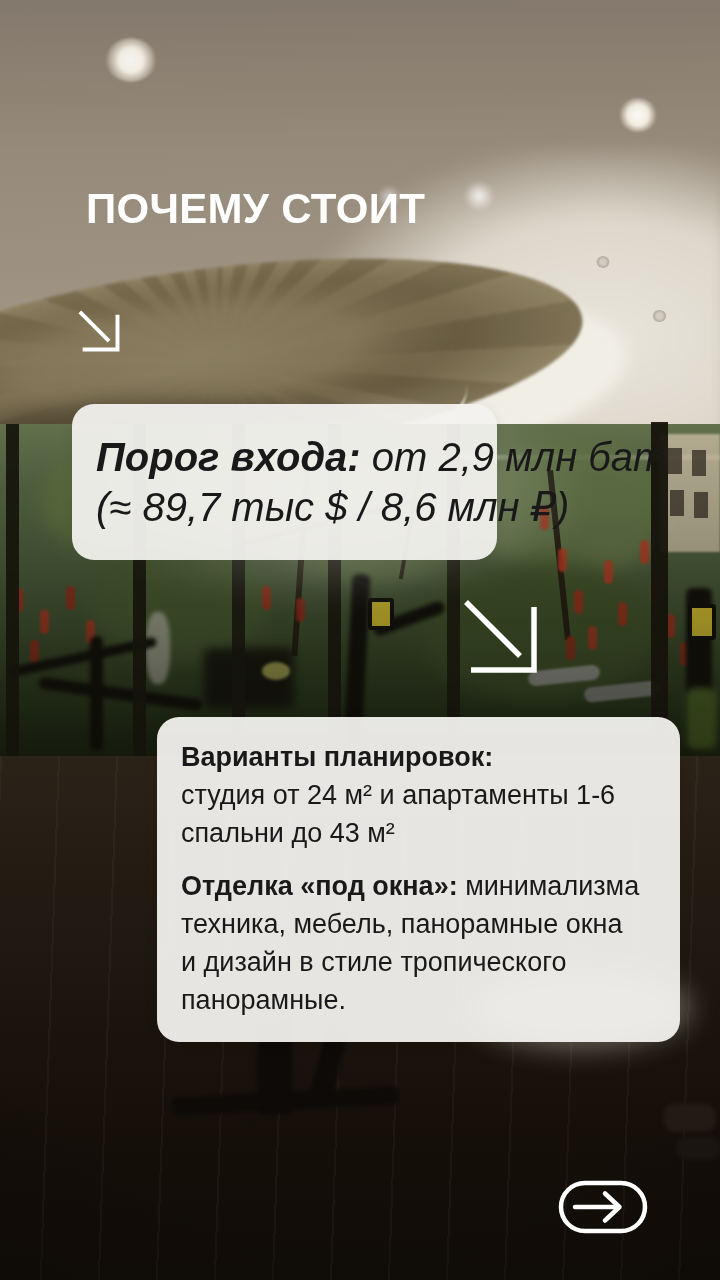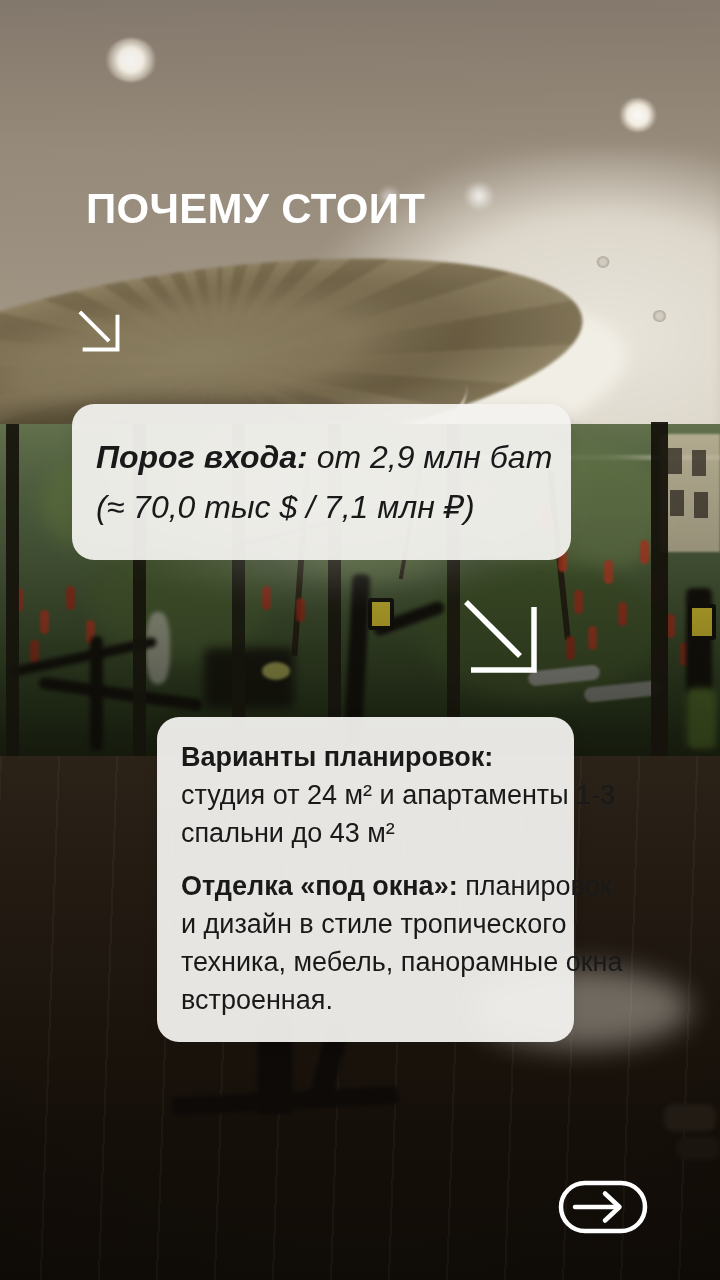--- a/index.html
+++ b/index.html
@@ -113,23 +113,23 @@
     linear-gradient(180deg,rgba(0,0,0,.08) 0%,rgba(0,0,0,0) 12%);}
   
   .headline{left:74px;top:163px;color:#fff;font-size:42px;font-weight:700;
     line-height:67px;letter-spacing:.3px;white-space:nowrap;z-index:10;}
   .headline span{display:block;}
   .icon-arrow{z-index:10;}
   .arrow-sm{left:77px;top:309px;width:45px;height:45px;}
   .arrow-lg{left:462px;top:597px;width:80px;height:82px;}
   .card{background:rgba(243,242,239,.94);border-radius:22px;color:#191919;z-index:10;
     box-shadow:0 2px 14px rgba(0,0,0,.08);box-sizing:border-box;}
-  .card-1{left:72px;top:404px;width:499px;padding:28px 24px;
-    font-style:italic;font-size:32px;line-height:50px;}
-  .card-2{left:157px;top:717px;width:417px;padding:21px 24px 23px;
+  .card-1{left:72px;top:404px;width:425px;padding:28px 24px;
+    font-style:italic;font-size:40px;line-height:50px;}
+  .card-2{left:157px;top:717px;width:523px;padding:21px 24px 23px;
     font-size:27px;line-height:38px;}
   .card p{margin:0;}
   .card-2 .para + .para{margin-top:15px;}
   .line{display:block;white-space:nowrap;}
   .bl{font-weight:700;font-style:inherit;}
   .next-btn{left:558px;top:1180px;width:90px;height:54px;background:transparent;
     border:none;padding:0;cursor:pointer;z-index:10;position:absolute;}
   .next-btn svg{display:block;width:90px;height:54px;}
 </style>
 </head>
@@ -202,40 +202,40 @@
   </h1>
 
   <svg class="abs icon-arrow arrow-sm" viewBox="0 0 80 80">
     <line x1="5" y1="5" x2="57" y2="57" stroke="#ffffff" stroke-width="7"></line>
     <path d="M72 10 V72 H10" fill="none" stroke="#ffffff" stroke-width="7"></path>
   </svg>
 
   <div class="abs card card-1">
     <p>
       <span class="line"><span class="bl">Порог входа:</span> <span>от 2,9 млн бат</span></span>
-      <span class="line">(≈ 70,0 тыс $ / 7,1 млн ₽)</span>
+      <span class="line">(≈ 89,7 тыс $ / 8,6 млн ₽)</span>
     </p>
   </div>
 
   <svg class="abs icon-arrow arrow-lg" viewBox="0 0 80 80">
     <line x1="4" y1="4" x2="58" y2="58" stroke="#ffffff" stroke-width="5.5"></line>
     <path d="M72 9 V72 H9" fill="none" stroke="#ffffff" stroke-width="5.5"></path>
   </svg>
 
   <div class="abs card card-2">
     <p class="para">
       <span class="line bl">Варианты планировок:</span>
-      <span class="line">студия от 24 м² и апартаменты 1-3</span>
+      <span class="line">студия от 24 м² и апартаменты 1-6</span>
       <span class="line">спальни до 43 м²</span>
     </p>
     <p class="para">
-      <span class="line"><span class="bl">Отделка «под окна»:</span> <span>планировок</span></span>
+      <span class="line"><span class="bl">Отделка «под окна»:</span> <span>минимализма</span></span>
+      <span class="line">техника, мебель, панорамные окна</span>
       <span class="line">и дизайн в стиле тропического</span>
-      <span class="line">техника, мебель, панорамные окна</span>
-      <span class="line">встроенная.</span>
+      <span class="line">панорамные.</span>
     </p>
   </div>
 
   <button class="next-btn" aria-label="next">
     <svg viewBox="0 0 90 54">
       <rect x="3" y="3" width="84" height="48" rx="24" fill="none" stroke="#ffffff" stroke-width="4.5"></rect>
       <line x1="17" y1="27" x2="60" y2="27" stroke="#ffffff" stroke-width="4.5" stroke-linecap="round"></line>
       <polyline points="47,13.5 61.5,27 47,40.5" fill="none" stroke="#ffffff" stroke-width="4.5" stroke-linecap="round" stroke-linejoin="round"></polyline>
     </svg>
   </button>

